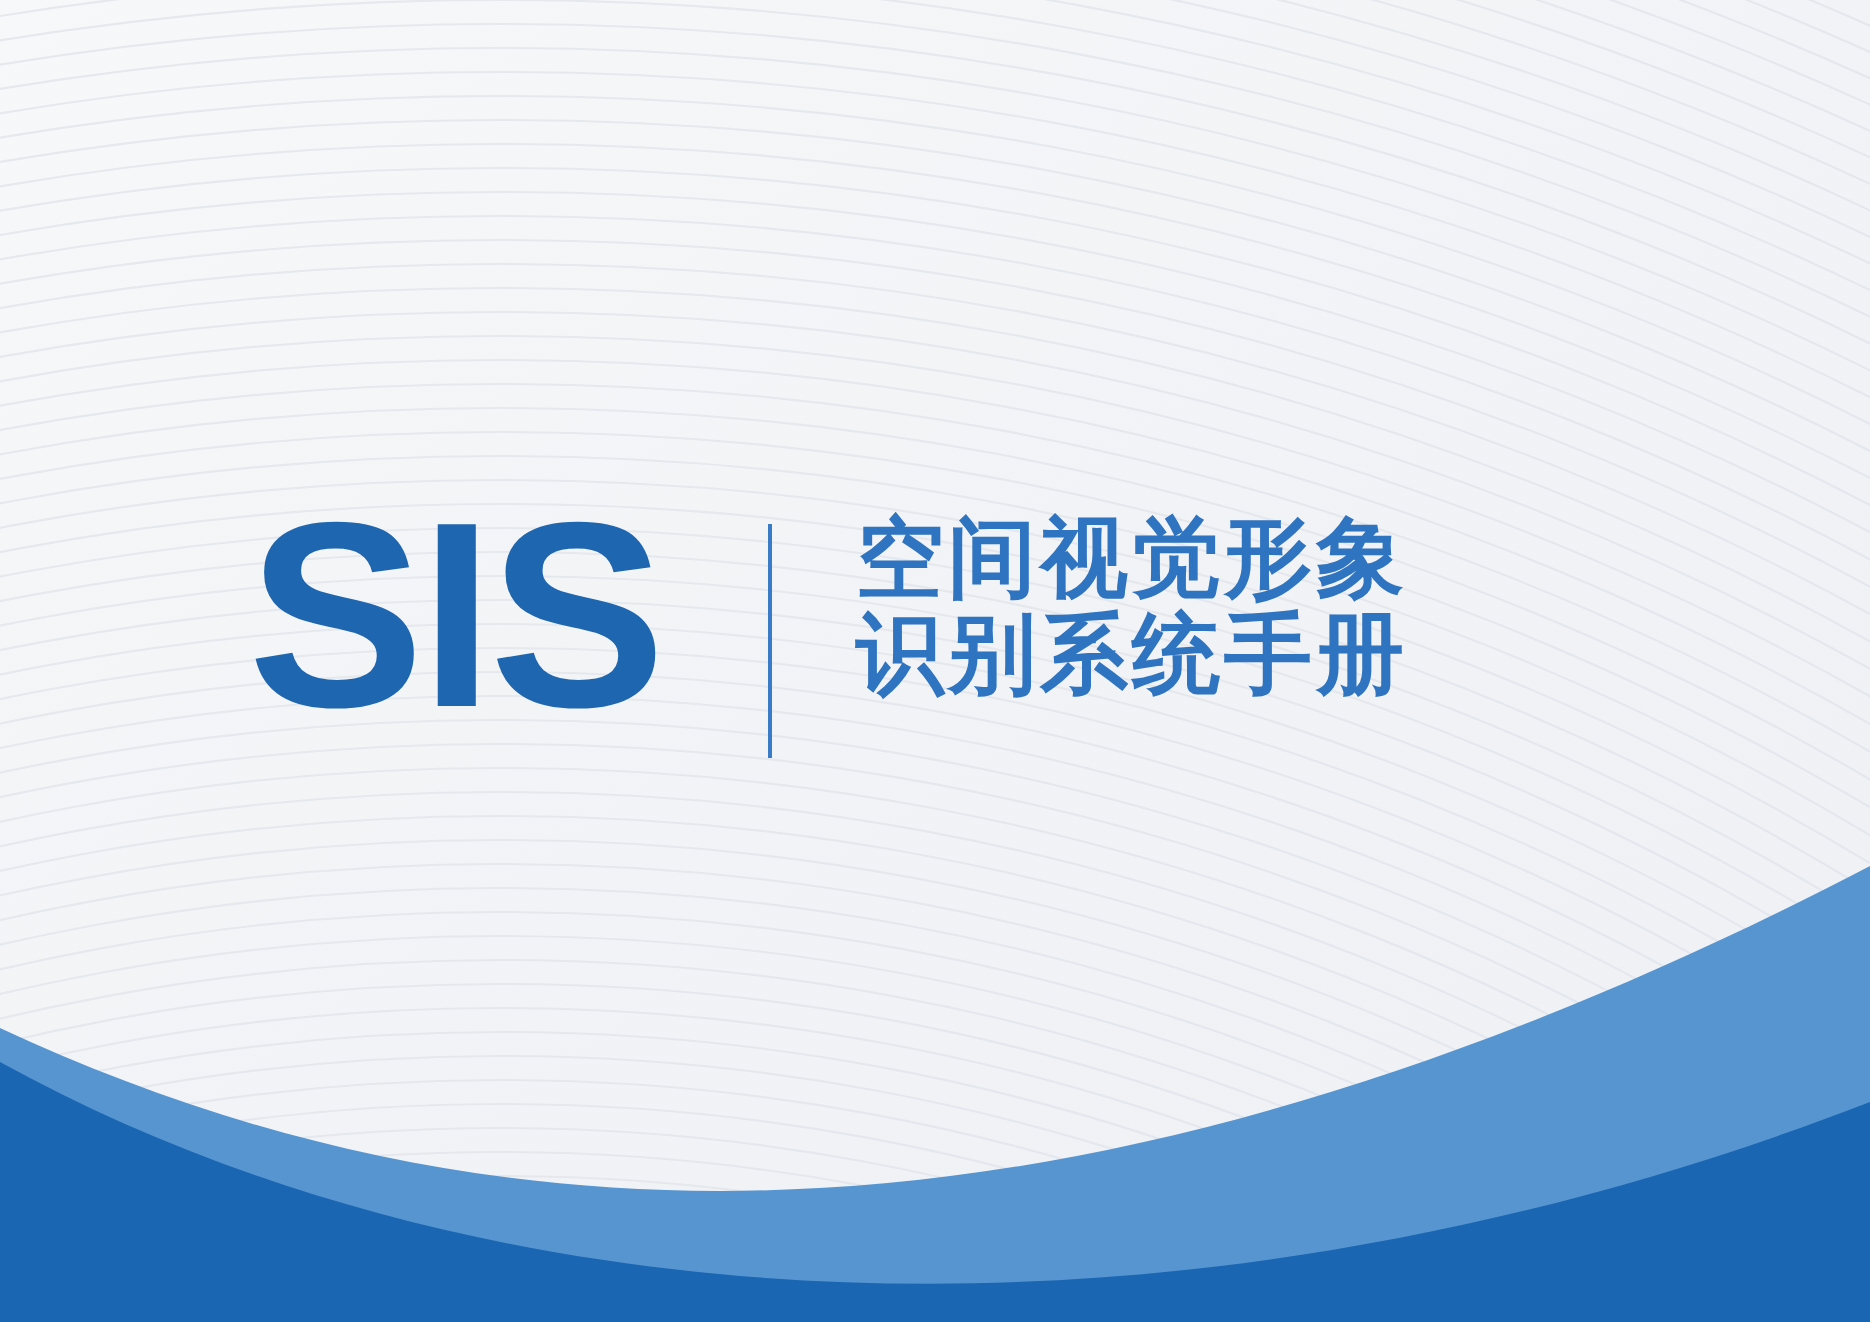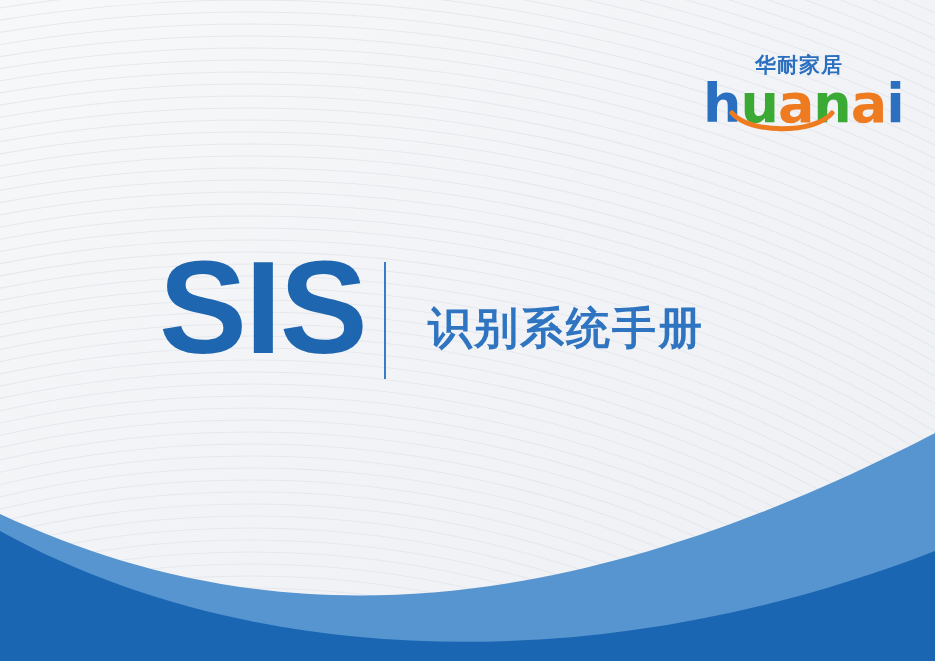--- a/index.html
+++ b/index.html
@@ -92,21 +92,20 @@
   .sis {
     position: absolute;
     left: 124px;
     top: -6px;
     font-size: 132px;
     font-weight: 700;
     color: #1e66b0;
     letter-spacing: -2px;
     line-height: 1;
     font-family: "Liberation Sans", "DejaVu Sans", sans-serif;
-    margin-left: 35px;
   }
   .divider {
     position: absolute;
     left: 384px;
     top: 14px;
     width: 2px;
     height: 117px;
     background: #3a7bc8;
   }
   .cn-title {
@@ -270,27 +269,21 @@
       <circle cx="250" cy="1560" r="2148"></circle>
       <circle cx="250" cy="1560" r="2160"></circle>
     </g>
   </svg>
 
   <svg class="waves" width="935" height="280" viewBox="0 0 935 280" preserveAspectRatio="none">
     <path d="M0,133 C230,240 520,268 935,52 L935,280 L0,280 Z" fill="#5795d0"></path>
     <path d="M0,150 C250,288 600,300 935,170 L935,280 L0,280 Z" fill="#1a66b3"></path>
   </svg>
 
-  <div class="logo">
-    <div class="logo-cn">华耐家居</div>
-    <div class="logo-word"><span class="lt-blue">h</span><span class="lt-green">u</span><span class="lt-orange">a</span><span class="lt-green">n</span><span class="lt-orange">a</span><span class="lt-blue">i</span></div>
-    <svg class="logo-smile" width="106" height="26" viewBox="0 0 106 26">
-      <path d="M3,3 C20,24 86,24 103,3" fill="none" stroke="#ee7b20" stroke-width="5" stroke-linecap="round"></path>
-    </svg>
-  </div>
 
   <div class="title-block">
     <div class="sis">SIS</div>
     <div class="divider"></div>
+    <div class="cn-title">空间视觉形象</div>
     <div class="cn-title-line2">识别系统手册</div>
   </div>
 
 </div>
 
 </body></html>

